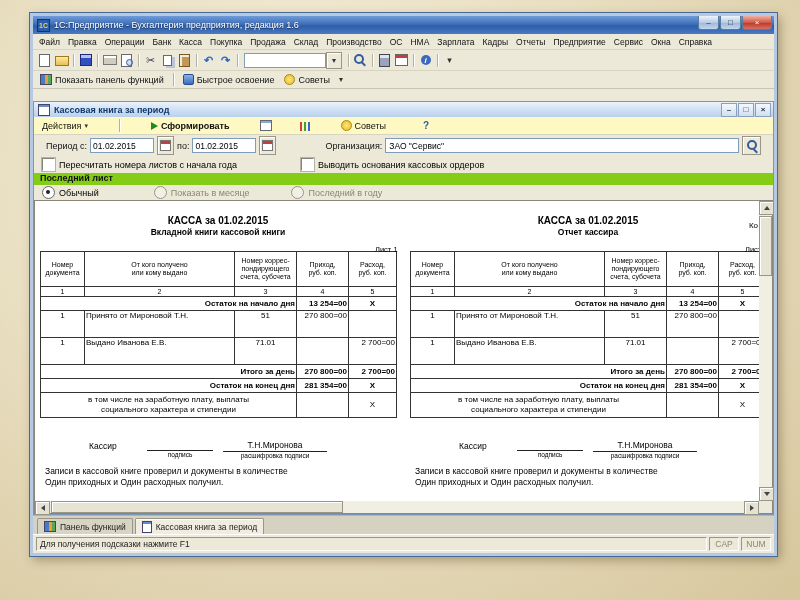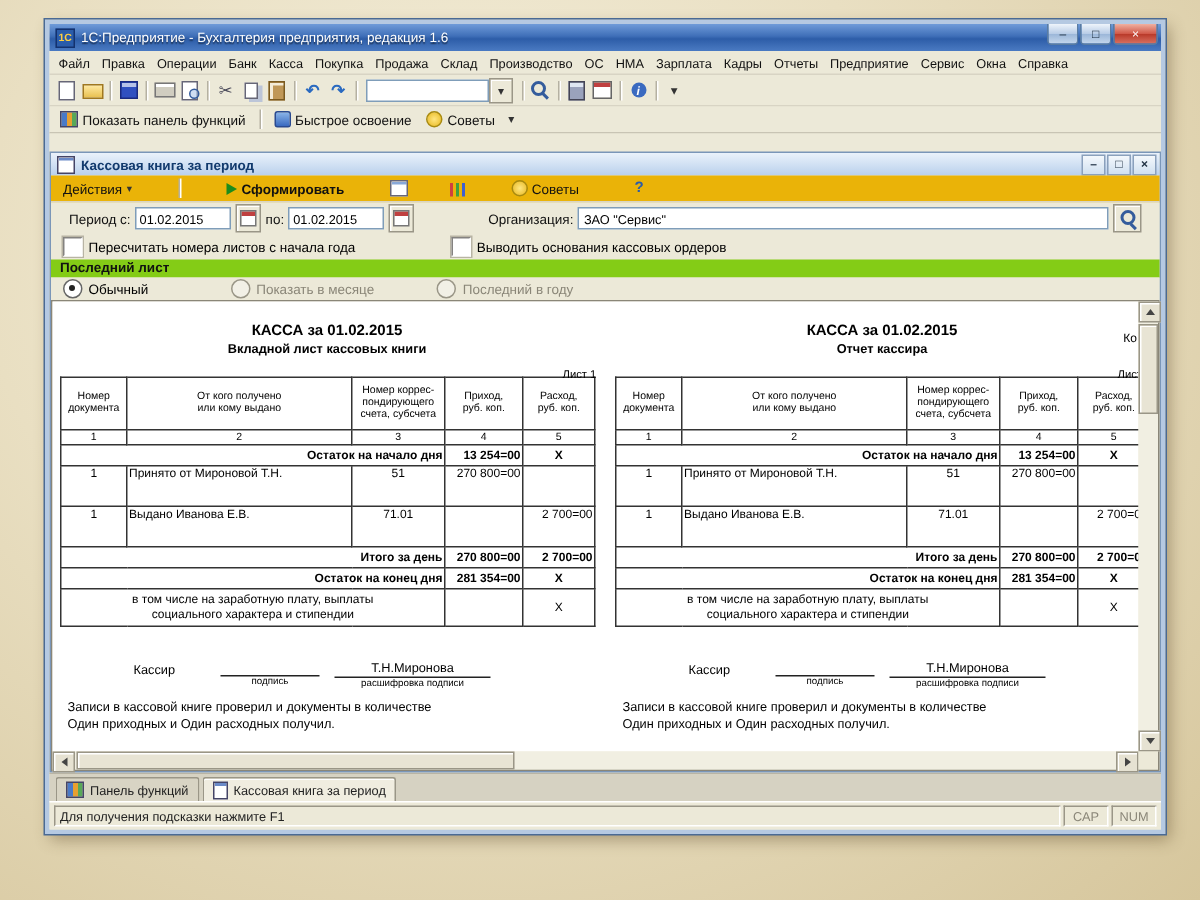--- a/index.html
+++ b/index.html
@@ -55,21 +55,21 @@
   .chev{font-size:8px;color:#333;padding:0 3px;}
   
   .client{flex:1;position:relative;background:#ece9d8;min-height:0;}
   .child{position:absolute;top:12px;left:0;right:0;bottom:0;display:flex;flex-direction:column;background:#ece9d8;border:1px solid #7a96b8;}
   .child-title{height:15px;flex:none;display:flex;align-items:center;padding:0 2px 0 4px;
     background:linear-gradient(180deg,#eaf2fb,#b9d0ec);color:#123a6d;font-size:9px;font-weight:bold;}
   .child-ico{width:10px;height:10px;flex:none;background:#fff;border:1px solid #446;box-shadow:inset 0 2px 0 #6a8ac8;margin-right:4px;}
   .child-controls{margin-left:auto;display:flex;}
   .cbtn{width:14px;height:12px;border:1px solid #8aa0bc;background:linear-gradient(#f4f8fc,#d0e0f0);color:#234;font-size:8px;
     display:inline-flex;align-items:center;justify-content:center;margin-left:1px;}
-  .action-bar{height:17px;flex:none;display:flex;align-items:center;background:#eab308;border-bottom:1px solid #d8d4c4;padding-left:3px;font-size:9px;gap:23px;}
+  .action-bar{height:17px;flex:none;display:flex;align-items:center;background:#fef9c3;border-bottom:1px solid #d8d4c4;padding-left:3px;font-size:9px;gap:23px;}
   .abtn{display:inline-flex;align-items:center;gap:3px;height:15px;padding:0 5px;color:#111;}
   .abtn b{font-weight:bold;}
   .darr{font-size:7px;color:#333;}
   .play{width:0;height:0;border-left:7px solid #1c8c1c;border-top:4px solid transparent;border-bottom:4px solid transparent;}
   .aico{width:16px;height:15px;display:inline-flex;align-items:flex-end;justify-content:center;}
   .aico-grid::before{content:"";width:10px;height:9px;background:#fff;border:1px solid #667;box-shadow:inset 0 2px 0 #88a8d8;margin-bottom:2px;}
   .aico-chart::before{content:"";width:10px;height:9px;margin-bottom:2px;
     background:linear-gradient(90deg,#d04040 0 2px,transparent 2px 4px,#40a040 4px 6px,transparent 6px 8px,#4060d0 8px 10px);}
   .help-btn{color:#2a5caa;font-weight:bold;font-size:10px;width:14px;justify-content:center;}
   
@@ -307,21 +307,21 @@
           <span class="radio disabled radio3">
             <span class="rdot"></span>
             <span>Последний в году</span>
           </span>
         </div>
 
         <div class="report-viewport">
           <div class="sheet-area">
             <div class="cash-sheet" style="left:4px">
                 <div class="sheet-title">КАССА за 01.02.2015</div>
-                <div class="sheet-subtitle">Вкладной лист кассовых книги</div>
+                <div class="sheet-subtitle">Вкладной книги кассовой книги</div>
                 <div class="sheet-no">Лист 1</div>
                 <table class="cash-table">
                   <colgroup>
                     <col style="width: 44px;">
                     <col style="width: 150px;">
                     <col style="width: 62px;">
                     <col style="width: 52px;">
                     <col style="width: 48px;">
                   </colgroup>
                   <tbody>

